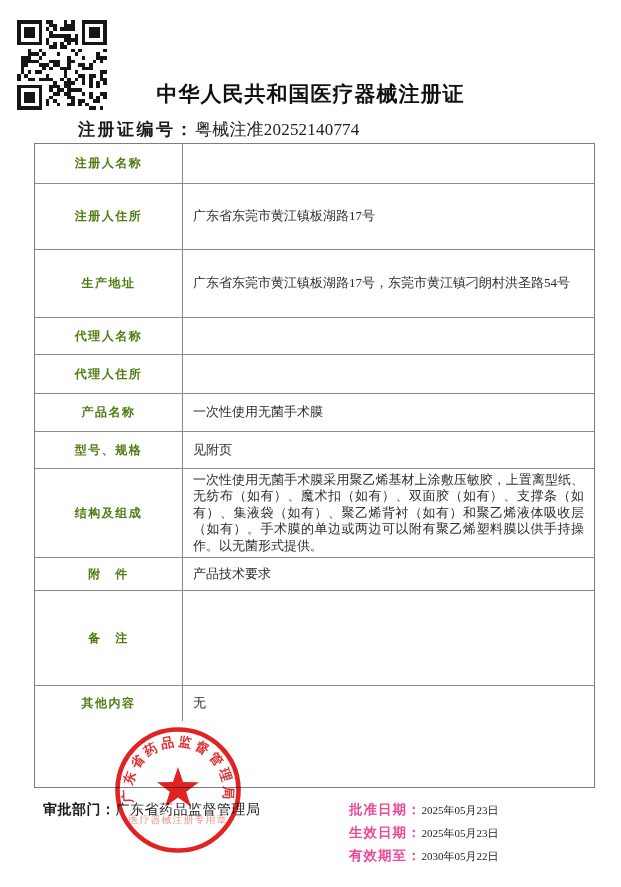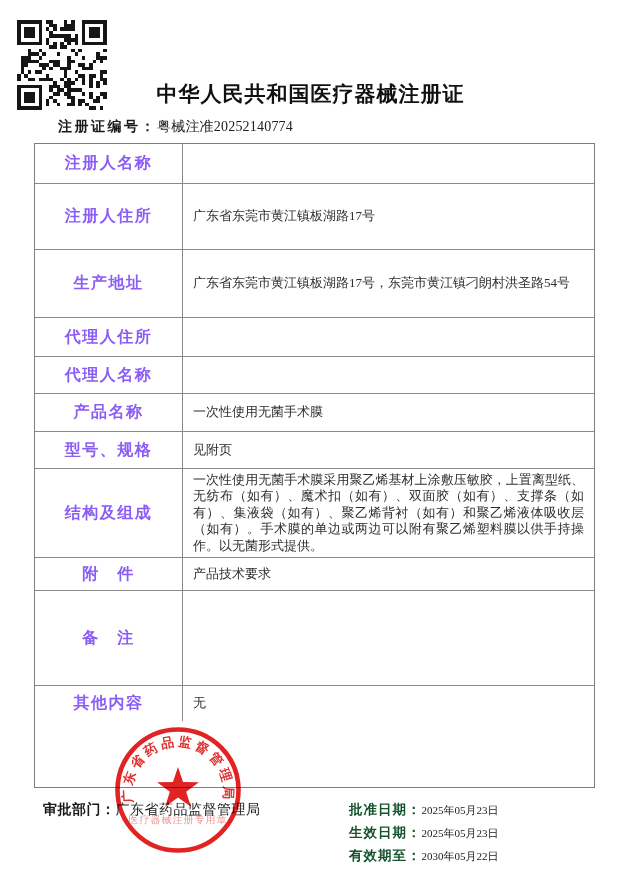--- a/index.html
+++ b/index.html
@@ -5,45 +5,45 @@
   html,body{margin:0;padding:0;background:#ffffff;}
   .page{position:relative;width:621px;height:887px;background:#ffffff;overflow:hidden;
         font-family:"Liberation Sans", sans-serif;}
 
   .qr{position:absolute;left:17px;top:20px;width:90px;height:90px;}
   .qr svg{width:100%;height:100%;shape-rendering:crispEdges;}
 
   .title{position:absolute;left:0;right:0;top:80px;text-align:center;
          font-weight:bold;font-size:21px;letter-spacing:1px;color:#111;}
 
-  .regline{position:absolute;left:58px;top:118px;font-size:14px;color:#1a1a1a;white-space:nowrap;}
+  .regline{position:absolute;left:78px;top:118px;font-size:17px;color:#1a1a1a;white-space:nowrap;}
   .regline .lbl{font-weight:bold;letter-spacing:2.5px;}
   .regline .num{font-family:"Liberation Serif", serif;letter-spacing:0.2px;color:#222;}
 
   .cert-table{position:absolute;left:34px;top:143px;width:561px;height:645px;
               border:1px solid #7d7d7d;box-sizing:border-box;display:flex;flex-direction:column;}
   .trow{display:flex;box-sizing:border-box;border-bottom:1px solid #8a8a8a;}
   .trow:last-child{border-bottom:none;}
   .r0{height:40px}.r1{height:66px}.r2{height:68px}.r3{height:37px}.r4{height:39px}
   .r5{height:38px}.r6{height:37px}.r7{height:89px}.r8{height:66px}.r9{height:33px}
   .r10{height:35px}.r11{height:95px}
   .lab{width:148px;box-sizing:border-box;border-right:1px solid #8a8a8a;
        display:flex;align-items:center;justify-content:center;
-       font-weight:bold;font-size:16px;letter-spacing:1.5px;color:#8b5cf6;white-space:pre;text-align:center;}
+       font-weight:bold;font-size:12px;letter-spacing:1.5px;color:#4d7c0f;white-space:pre;text-align:center;}
   .val{flex:1;display:flex;align-items:center;padding:4px 10px;box-sizing:border-box;
        font-family:"Liberation Serif", serif;font-size:13px;line-height:16.5px;color:#2e2e2e;
        text-align:justify;}
 
   .approval{position:absolute;left:43px;top:801px;font-size:14px;white-space:nowrap;}
   .approval .lbl{font-weight:bold;color:#1a1a1a;letter-spacing:0.5px;}
   .approval .valv{font-family:"Liberation Serif", serif;color:#222;letter-spacing:0.5px;}
 
   .dates{position:absolute;left:349px;top:797px;}
   .dline{height:23px;line-height:23px;white-space:nowrap;}
-  .dline .lbl{font-weight:bold;font-size:13.5px;color:#14532d;letter-spacing:1px;}
+  .dline .lbl{font-weight:bold;font-size:13.5px;color:#ec4899;letter-spacing:1px;}
   .dline .valv{font-family:"Liberation Serif", serif;font-size:11px;color:#222;}
 
   .seal{position:absolute;left:108px;top:720px;width:140px;height:140px;
         mix-blend-mode:multiply;opacity:0.93;}
   .seal .arcText{font-family:"Liberation Serif", serif;font-size:13px;font-weight:bold;
         letter-spacing:3.5px;fill:#dc2020;}
   .seal .subText{font-family:"Liberation Serif", serif;font-size:10px;letter-spacing:1px;
         fill:#e04848;opacity:0.62;}
 </style>
 </head>
@@ -339,26 +339,26 @@
       <div class="lab">注册人名称</div>
     </div>
     <div class="trow r1">
       <div class="lab">注册人住所</div>
       <div class="val">广东省东莞市黄江镇板湖路17号</div>
     </div>
     <div class="trow r2">
       <div class="lab">生产地址</div>
       <div class="val">广东省东莞市黄江镇板湖路17号，东莞市黄江镇刁朗村洪圣路54号</div>
     </div>
+    <div class="trow r3">
+      <div class="lab">代理人名称</div>
+      <div class="val"></div>
+    </div>
     <div class="trow r4">
       <div class="lab">代理人住所</div>
-      <div class="val"></div>
-    </div>
-    <div class="trow r3">
-      <div class="lab">代理人名称</div>
       <div class="val"></div>
     </div>
     <div class="trow r5">
       <div class="lab">产品名称</div>
       <div class="val">一次性使用无菌手术膜</div>
     </div>
     <div class="trow r6">
       <div class="lab">型号、规格</div>
       <div class="val">见附页</div>
     </div>

